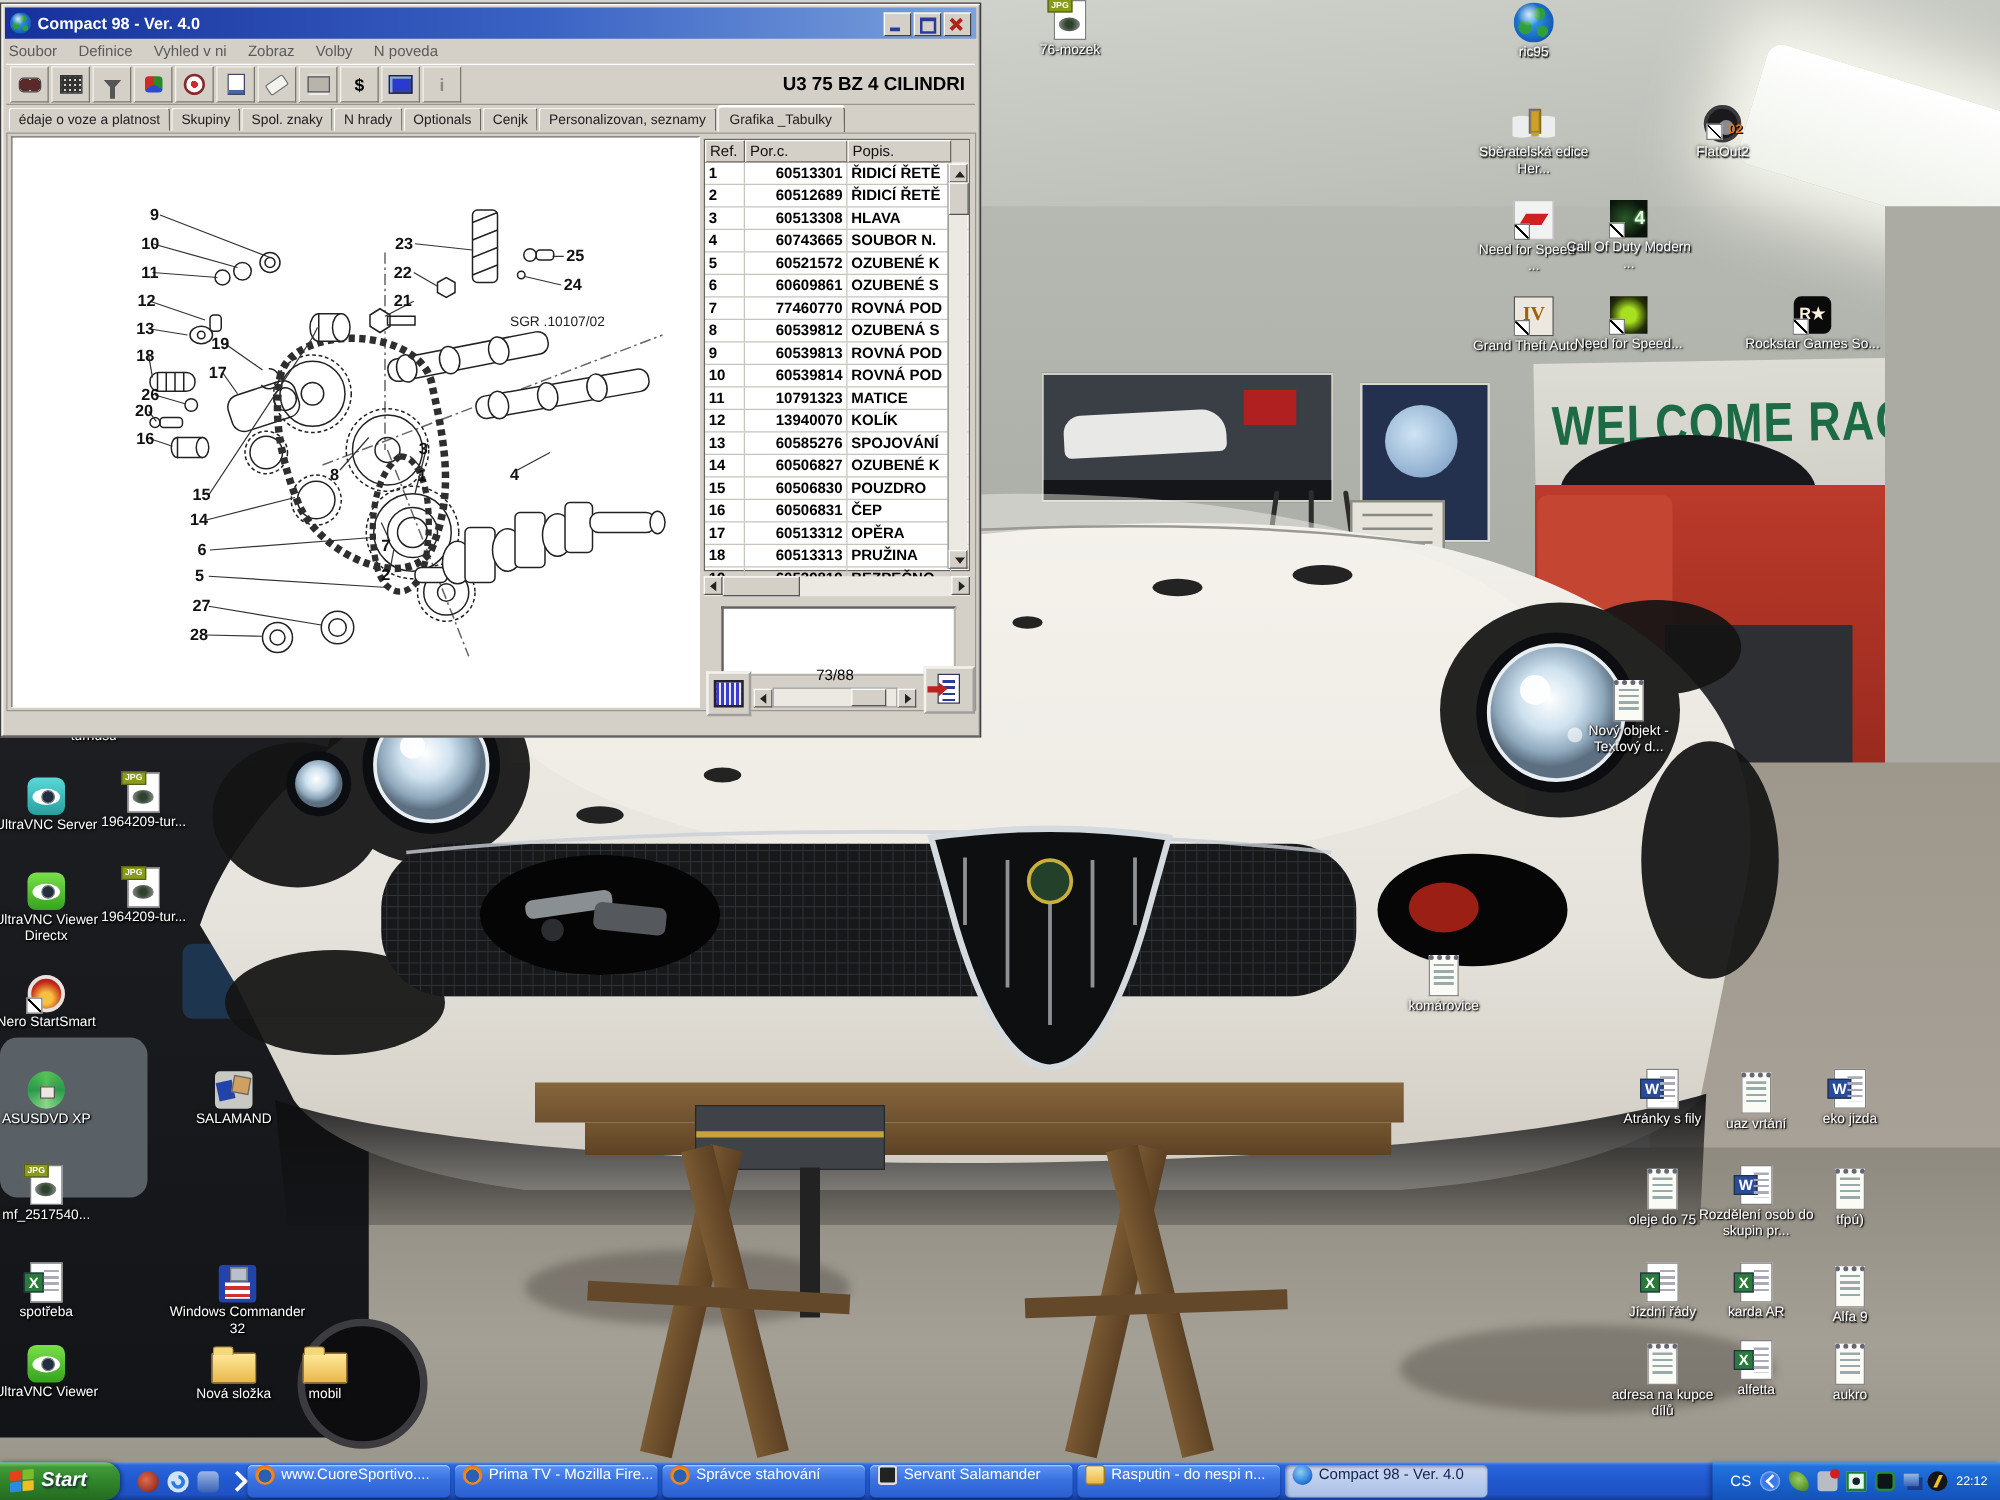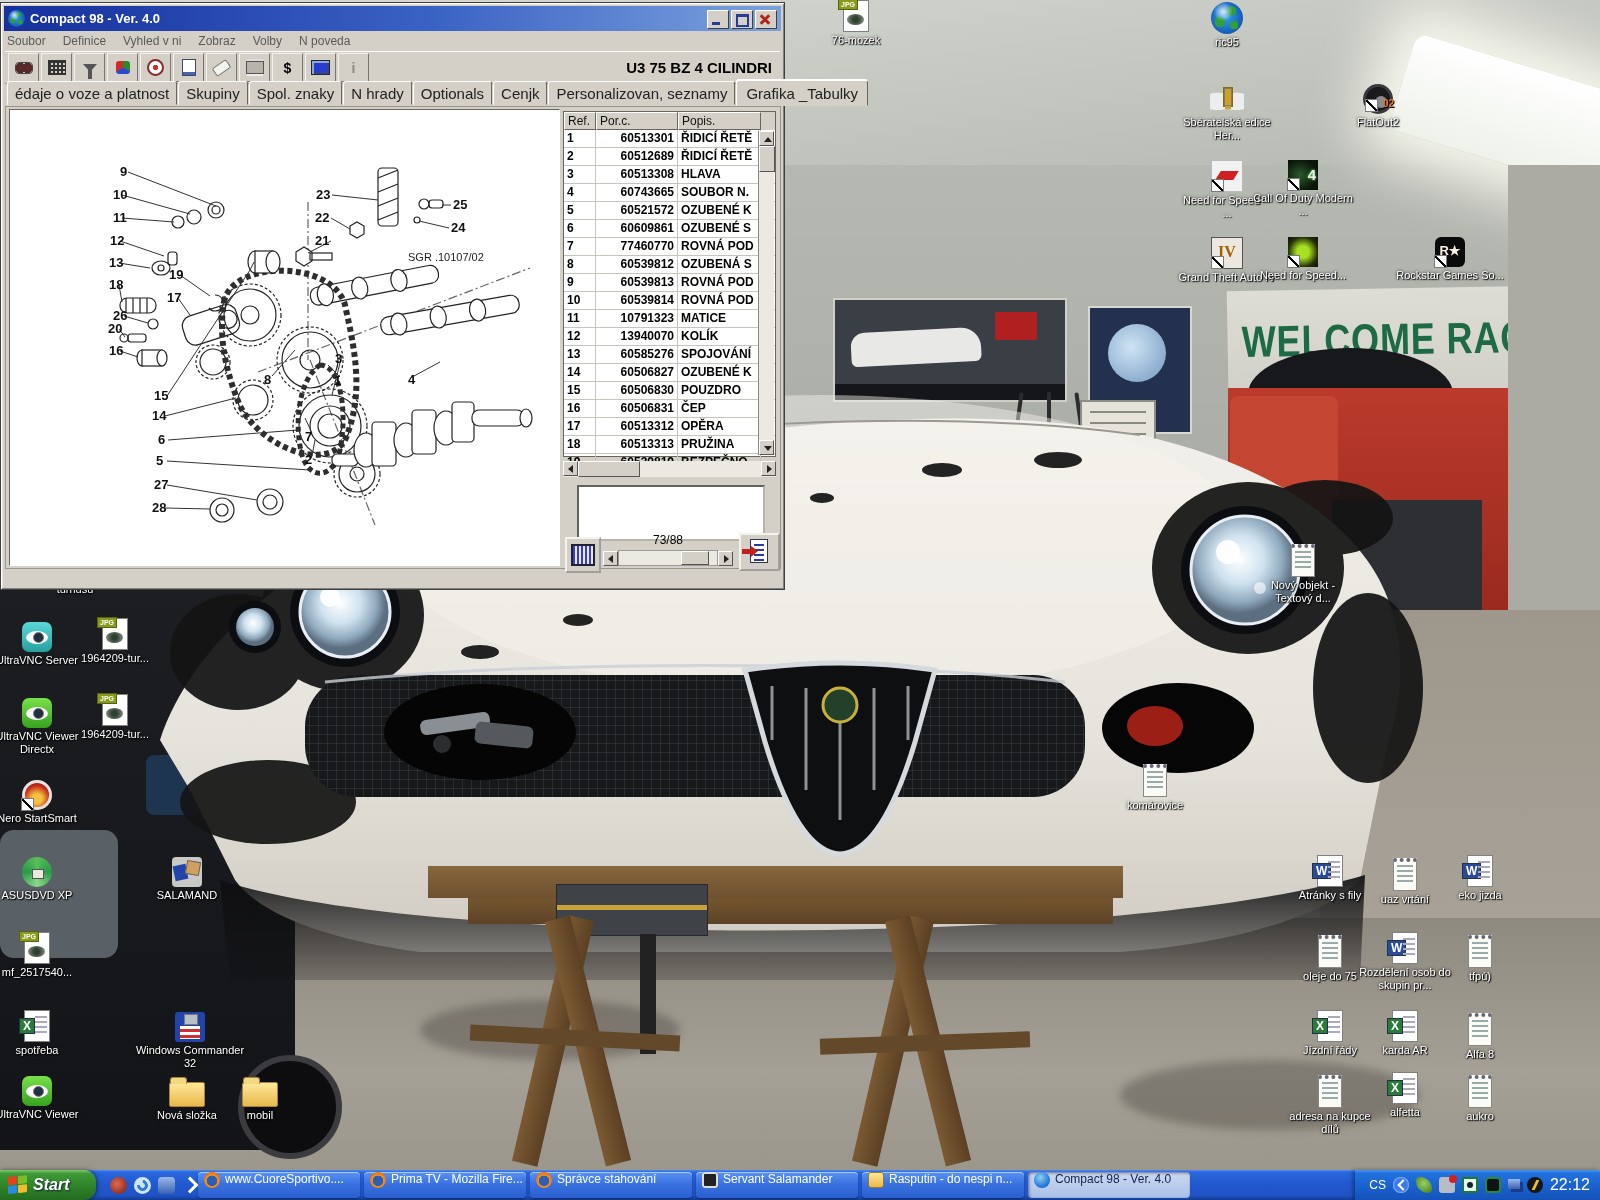--- a/index.html
+++ b/index.html
@@ -134,21 +134,21 @@
   .g-grid{width:16px;height:13px;background:repeating-linear-gradient(90deg,#333 0 2px,transparent 2px 4px),repeating-linear-gradient(#333 0 2px,transparent 2px 4px);border:1px solid #333;}
   .g-funnel{width:0;height:0;border-left:7px solid transparent;border-right:7px solid transparent;border-top:8px solid #555;position:relative;}
   .g-funnel::after{content:"";position:absolute;left:-2px;top:-2px;width:4px;height:9px;background:#555;}
   .g-cycle{width:14px;height:13px;background:conic-gradient(#2a8a2a 0 33%,#2a4ad0 33% 66%,#d02a2a 66%);border-radius:3px;}
   .g-target{width:13px;height:13px;border-radius:50%;border:2px solid #8a2a2a;background:radial-gradient(circle,#d02a2a 0 30%,#fff 31%);}
   .g-doc{width:12px;height:15px;background:#fff;border:1px solid #446;box-shadow:inset 0 3px 0 #fff,inset 0 -9px 0 -6px #46a;}
   .g-eraser{width:15px;height:8px;background:#f4f4ee;border:1px solid #777;transform:rotate(-35deg);border-radius:2px;}
   .g-print{width:16px;height:11px;background:#b8b4ac;border:1px solid #555;box-shadow:0 -3px 0 -1px #ddd,0 3px 0 -1px #eee;}
   .g-img{width:17px;height:13px;background:#2a3ad0;border:1px solid #223;box-shadow:inset 2px 2px 0 #8ac,inset -2px -2px 0 #348;}
   .hcode{position:absolute;right:12px;top:56px;font-size:15px;font-weight:bold;color:#000;}
-  .tabs{position:absolute;left:6px;top:81px;height:21px;display:flex;align-items:flex-end;font-size:15px;}
+  .tabs{position:absolute;left:6px;top:81px;height:21px;display:flex;align-items:flex-end;font-size:11px;}
   .tab{padding:3px 7px 2px;background:#d4d0c8;border:1px solid;border-color:#fff #6a665e #d4d0c8 #fff;border-radius:3px 3px 0 0;margin-right:1px;white-space:nowrap;color:#222;}
   .tab.active{padding:4px 9px 3px;border-bottom-color:#d4d0c8;position:relative;top:1px;font-weight:normal;box-shadow:0 -1px 0 #fff;}
   .content{left:4px;top:103px;width:774px;height:461px;background:#d4d0c8;border:1px solid #9a968e;}
   .gpanel{left:3px;top:2px;width:549px;height:455px;background:#fff;border:1px solid;border-color:#6a665e #fff #fff #6a665e;}
   
   .tpanel{left:557px;top:2px;width:215px;height:455px;font-size:12px;}
   .grid{left:0;top:2px;width:213px;height:346px;background:#fff;border:1px solid #6a665e;box-sizing:border-box;}
   .hrow{display:flex;height:18px;background:#d4d0c8;}
   .hcell{border:1px solid;border-color:#fff #6a665e #6a665e #fff;box-sizing:border-box;padding:1px 3px;font-size:12px;color:#111;}
   .row{display:flex;height:17px;border-bottom:1px solid #c8c4bc;font-weight:bold;color:#000;}
@@ -212,21 +212,21 @@
      color:#fff;font-size:12px;}
   .trbtn{width:16px;height:16px;border-radius:50%;background:#3a7ae8;box-shadow:inset 0 0 2px #fff;position:relative;}
   .trbtn::after{content:"";position:absolute;left:6px;top:4px;width:6px;height:6px;border-left:2px solid #fff;border-bottom:2px solid #fff;transform:rotate(45deg);}
   .ti{width:16px;height:16px;position:relative;}
   .ti1{background:radial-gradient(circle at 50% 40%,#9ad060,#3d7a1e);border-radius:4px 12px 4px 12px;}
   .ti2{background:#b8bcc4;border-radius:3px;} .ti2::after{content:"";position:absolute;right:-2px;top:-2px;width:8px;height:8px;background:#d02020;border-radius:50%;}
   .ti3{background:#eafaea;border:2px solid #1b7a3a;box-sizing:border-box;} .ti3::after{content:"";position:absolute;left:3px;top:3px;width:6px;height:6px;background:#123;border-radius:50%;}
   .ti4{background:#101418;border-radius:4px;border:2px solid #2a8a3a;box-sizing:border-box;}
   .ti5{background:linear-gradient(#9ab8e8,#3a62b4);box-shadow:3px 3px 0 #1a3a8a;width:12px;height:10px;margin-top:-3px;}
   .ti6{background:#14161a;border-radius:50%;} .ti6::after{content:"";position:absolute;left:7px;top:3px;width:3px;height:10px;background:#f2c22a;transform:skewX(-25deg);}
-  .clock{font-size:16px;}
+  .clock{font-size:10px;}
   
   .dsvg text{font-family:"Liberation Sans",sans-serif;font-size:13px;font-weight:bold;fill:#111;}
   .dsvg text.sgr{font-size:11px;font-weight:normal;fill:#222;}
 </style>
 </head>
 <body>
 
 <div id="stage">
 
   <div class="photo abs">
@@ -529,21 +529,21 @@
     <div class="lb">Jízdní řády</div>
     </div>
   <div class="di" style="left:1360px;top:1010px;">
     <div class="ic i-excel">
         <span class="xb">X</span>
       </div>
     <div class="lb">karda AR</div>
     </div>
   <div class="di" style="left:1435px;top:1010px;">
     <div class="ic i-note"></div>
-    <div class="lb">Alfa 8</div>
+    <div class="lb">Alfa 9</div>
     </div>
   <div class="di" style="left:1285px;top:1072px;width:90px;">
     <div class="ic i-note"></div>
     <div class="lb">adresa na kupce dílů</div>
     </div>
   <div class="di" style="left:1360px;top:1072px;">
     <div class="ic i-excel">
         <span class="xb">X</span>
       </div>
     <div class="lb">alfetta</div>

